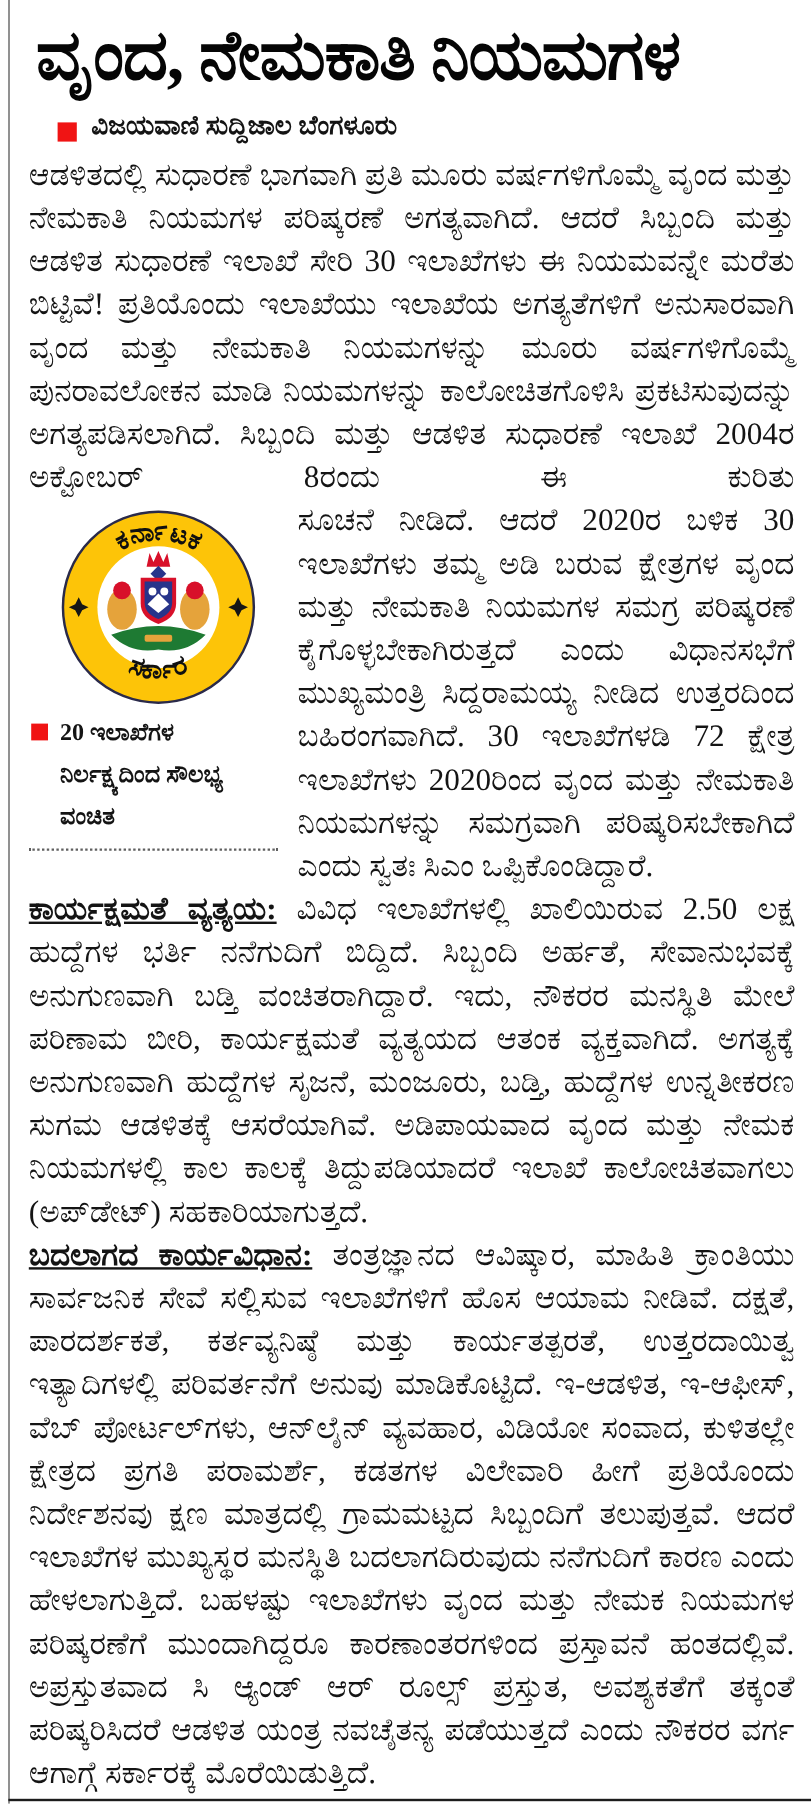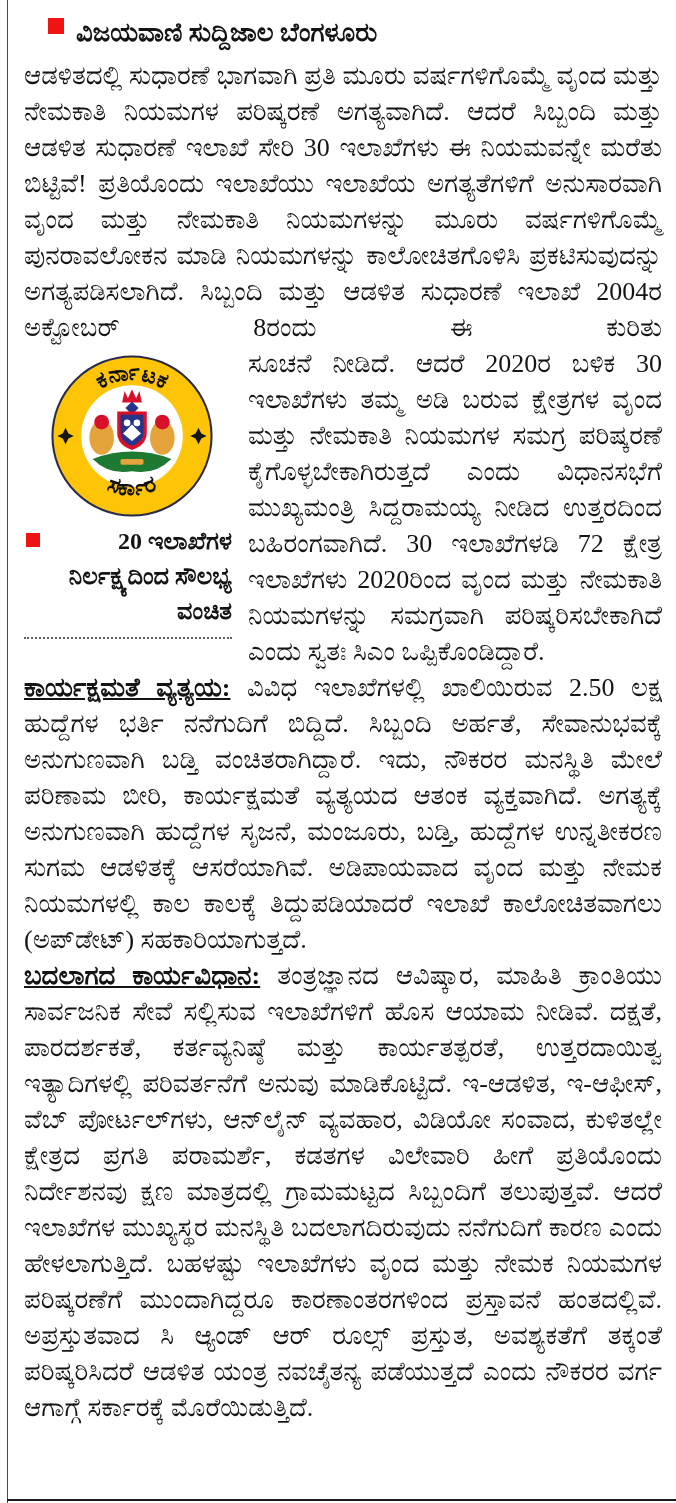--- a/index.html
+++ b/index.html
@@ -28,25 +28,25 @@
   .headline {
     font-size: 58px;
     line-height: 70px;
     font-weight: 700;
     letter-spacing: -1px;
     color: #050505;
     margin: 4px 0 10px 6px;
   }
   .headline span { display: block; }
   .byline {
-    font-size: 26px;
+    font-size: 22px;
     font-weight: 700;
     margin: 6px 0 10px 24px;
     display: flex;
-    align-items: flex-start;
+    align-items: flex-end;
     gap: 12px;
   }
   .red-sq {
     width: 16px; height: 16px;
     background: #f01414;
     display: inline-block;
     flex: 0 0 auto;
   }
   .body-text {
     font-size: 26px;
@@ -57,23 +57,23 @@
   .para b { font-weight: 700; text-decoration: underline; }
   .wrap-figure {
     float: left;
     width: 208px;
     margin: 6px 16px 2px 0;
   }
   .logo-box { display: block; margin: 2px 0 4px 26px; }
   .figure-caption {
     position: relative;
     font-weight: 700;
-    font-size: 24px;
+    font-size: 20px;
     line-height: 35px;
-    text-align: right;
+    text-align: left;
     padding: 2px 0 8px 26px;
     border-bottom: 2px dotted #606060;
   }
   .figure-caption .red-sq {
     position: absolute; left: 2px; top: 11px;
     width: 14px; height: 14px;
   }
   .p-after { clear: both; }
   .arc-text {
     font-size: 27px;
@@ -84,20 +84,21 @@
 </style>
 </head>
 <body>
 
 <div class="edge-rule-left"></div>
 <div class="edge-rule-bottom"></div>
 
 <div class="page">
 
   <h1 class="headline">
+    <span>ವೃಂದ, ನೇಮಕಾತಿ ನಿಯಮಗಳ</span>
   </h1>
 
   <div class="byline">
     <span class="red-sq"></span>
     <span>ವಿಜಯವಾಣಿ ಸುದ್ದಿಜಾಲ ಬೆಂಗಳೂರು</span>
   </div>
 
   <div class="body-text">
 
     <p class="para p-intro">ಆಡಳಿತದಲ್ಲಿ ಸುಧಾರಣೆ ಭಾಗವಾಗಿ ಪ್ರತಿ ಮೂರು ವರ್ಷಗಳಿಗೊಮ್ಮೆ ವೃಂದ ಮತ್ತು ನೇಮಕಾತಿ ನಿಯಮಗಳ ಪರಿಷ್ಕರಣೆ ಅಗತ್ಯವಾಗಿದೆ. ಆದರೆ ಸಿಬ್ಬಂದಿ ಮತ್ತು ಆಡಳಿತ ಸುಧಾರಣೆ ಇಲಾಖೆ ಸೇರಿ 30 ಇಲಾಖೆಗಳು ಈ ನಿಯಮವನ್ನೇ ಮರೆತು ಬಿಟ್ಟಿವೆ! ಪ್ರತಿಯೊಂದು ಇಲಾಖೆಯು ಇಲಾಖೆಯ ಅಗತ್ಯತೆಗಳಿಗೆ ಅನುಸಾರವಾಗಿ ವೃಂದ ಮತ್ತು ನೇಮಕಾತಿ ನಿಯಮಗಳನ್ನು ಮೂರು ವರ್ಷಗಳಿಗೊಮ್ಮೆ ಪುನರಾವಲೋಕನ ಮಾಡಿ ನಿಯಮಗಳನ್ನು ಕಾಲೋಚಿತಗೊಳಿಸಿ ಪ್ರಕಟಿಸುವುದನ್ನು ಅಗತ್ಯಪಡಿಸಲಾಗಿದೆ. ಸಿಬ್ಬಂದಿ ಮತ್ತು ಆಡಳಿತ ಸುಧಾರಣೆ ಇಲಾಖೆ 2004ರ ಅಕ್ಟೋಬರ್ 8ರಂದು ಈ ಕುರಿತು</p>

